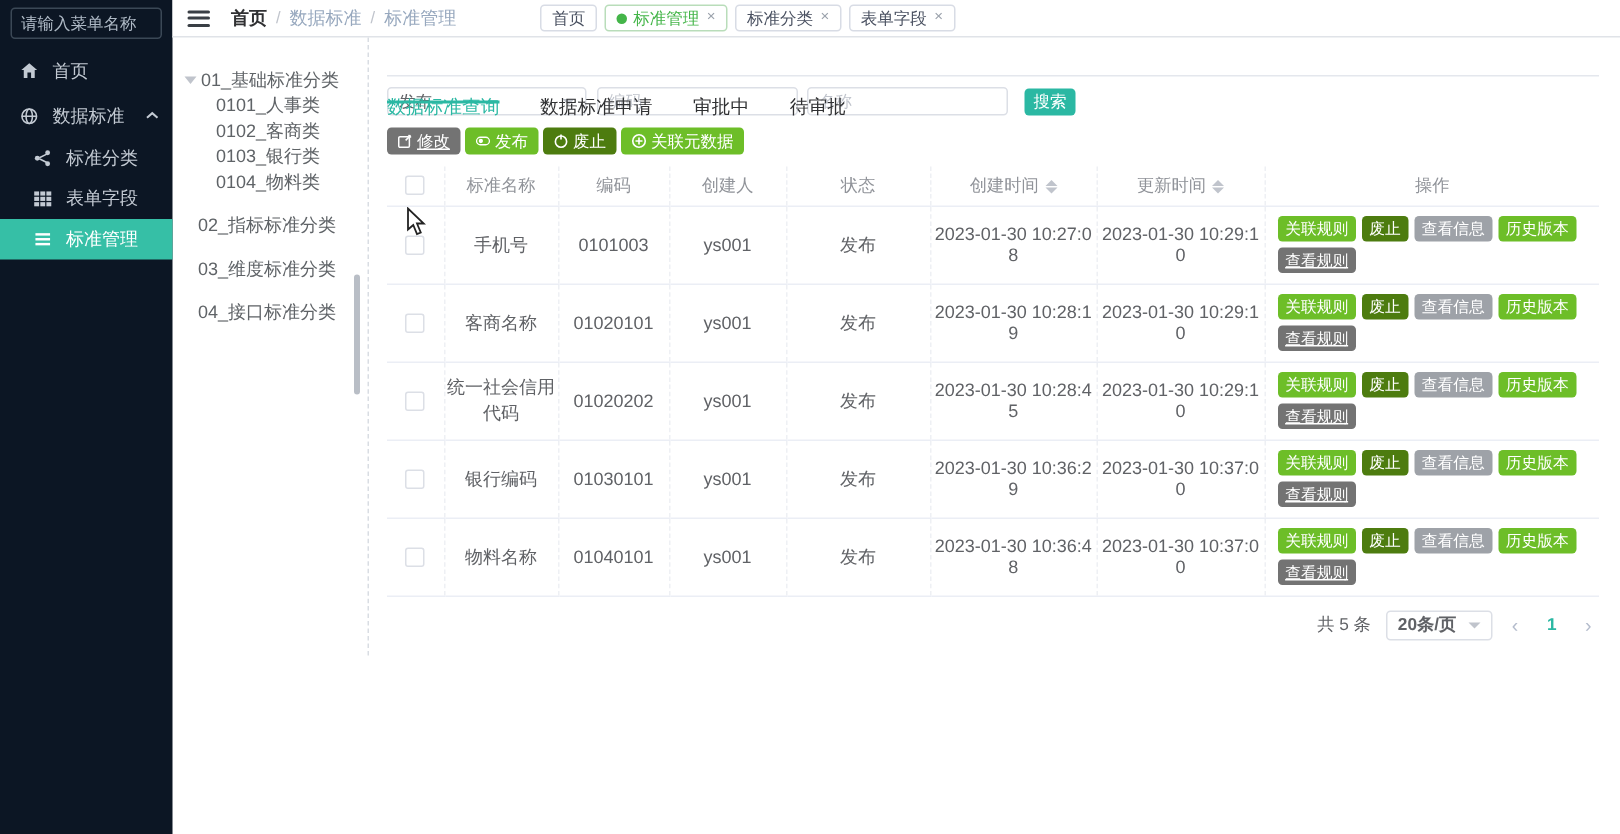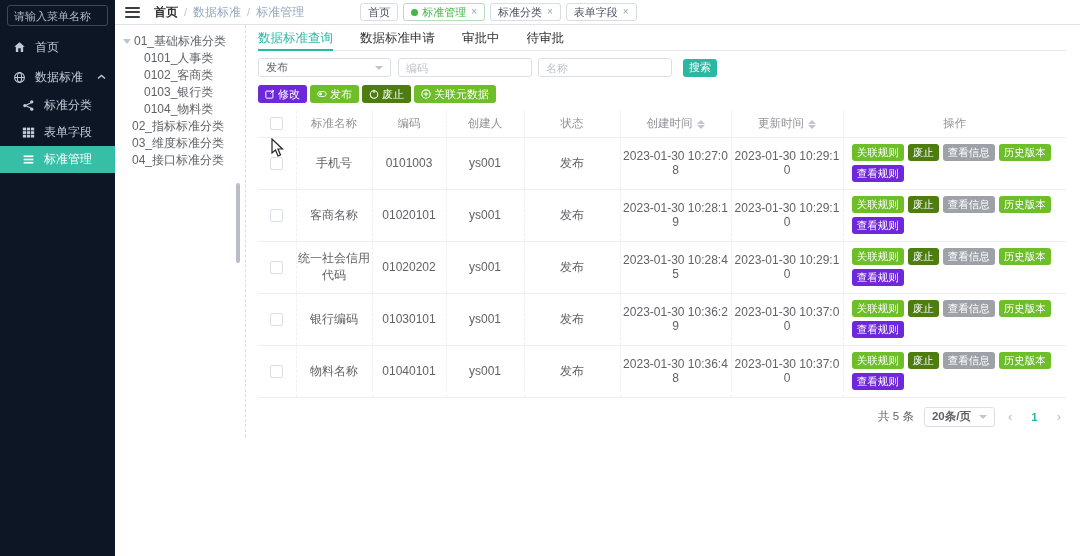--- a/index.html
+++ b/index.html
@@ -39,48 +39,48 @@
   .tag.active .dot { display:inline-block; }
   .tag .x { font-size:10px; color:#9aa1ab; line-height:1; margin-left:1px; }
 
   .body { flex:1; display:flex; min-height:0; }
 
   
   .tree { width:131px; flex-shrink:0; border-right:1px dashed #d9dde3; padding:8px 2px 0 4px; position:relative; font-size:12px; color:#5f6367; }
   .tnode { height:17px; display:flex; align-items:center; cursor:pointer; white-space:nowrap; }
   .tnode .caret { width:0; height:0; border-left:4px solid transparent; border-right:4px solid transparent;
       border-top:5px solid #c0c4cc; margin:0 3px 0 2px; flex-shrink:0; }
-  .tnode.lv0 { padding-left:2px; }
+  .tnode.lv0 { padding-left:2px;margin-top:12px; }
   .tnode.lv0.nocaret { padding-left:13px; }
   .tnode.lv1 { padding-left:25px; }
   .tree-thumb { position:absolute; right:5px; top:158px; width:4px; height:80px; background:#b9bec6; border-radius:2px; cursor:pointer; }
 
   
   .content { flex:1; padding:5px 14px 0 12px; min-width:0; }
   .qtabs { display:flex; gap:27px; border-bottom:1px solid #e4e7ed; height:21px; font-size:12.5px; color:#303133; }
-  .qtab { cursor:pointer; position:relative; padding-bottom:5px; white-space:nowrap; }
+  .qtab { cursor:pointer; position:relative; padding-bottom:5px; white-space:nowrap;margin-top:33px; }
   .qtab.active { color:#2bb8a3; }
   .qtab.active::after { content:""; position:absolute; left:0; right:0; bottom:-1px; height:2px; background:#2bb8a3; }
 
   .filter { margin-top:7px; display:flex; align-items:center; gap:7px; }
   .f-select { width:133px; height:19px; border:1px solid #dcdfe6; border-radius:3px; display:flex; align-items:center;
       justify-content:space-between; padding:0 7px; font-size:11px; color:#606266; cursor:pointer; }
   .f-select .sel-caret { width:0; height:0; border-left:4px solid transparent; border-right:4px solid transparent; border-top:4px solid #c0c4cc; }
   .f-input { width:134px; height:19px; border:1px solid #dcdfe6; border-radius:3px; padding:0 7px; font-size:11px;
       color:#606266; outline:none; font-family:inherit; }
   .f-input::placeholder { color:#c0c4cc; }
   .f-input.name { margin-left:-1px; }
   .btn-search { margin-left:4px; width:34px; height:18px; background:#2bb8a3; border:none; border-radius:3px;
       color:#fff; font-size:11px; cursor:pointer; font-family:inherit; }
 
   .toolbar { margin-top:8px; display:flex; gap:3px; }
   .tb-btn { height:18px; display:flex; align-items:center; gap:3px; padding:0 7px; border:none; border-radius:3px;
       color:#fff; font-size:11px; cursor:pointer; font-family:inherit; white-space:nowrap; }
   .tb-btn svg { width:10px; height:10px; }
-  .bg-teal { background:#6d28d9; } .bg-green { background:#6dbe28; } .bg-orange { background:#4d7c0f; } .bg-gray { background:#9ea2a8; }
+  .bg-teal { background:#737373;text-decoration:underline; } .bg-green { background:#6dbe28; } .bg-orange { background:#4d7c0f; } .bg-gray { background:#9ea2a8; }
 
   table.grid { width:100%; border-collapse:collapse; margin-top:8px; table-layout:fixed; }
   .grid th { height:26px; font-size:11.5px; font-weight:normal; color:#909399; border-bottom:1px solid #ebeef5; text-align:center; }
   .grid td { height:52px; font-size:12px; color:#606266; border-bottom:1px solid #ebeef5; text-align:center; vertical-align:middle; word-break:break-all; }
   .grid th:not(:last-child), .grid td:not(:last-child) { border-right:1px dashed #eef0f4; }
   .cb { display:inline-block; width:13px; height:13px; border:1px solid #dcdfe6; border-radius:2px; background:#fff; cursor:pointer; vertical-align:middle; }
   .sorters { display:inline-flex; flex-direction:column; gap:1px; margin-left:4px; vertical-align:middle; }
   .sorters i { width:0; height:0; border-left:4px solid transparent; border-right:4px solid transparent; display:block; }
   .sorters .up { border-bottom:4px solid #c0c4cc; }
   .sorters .dn { border-top:4px solid #c0c4cc; }

